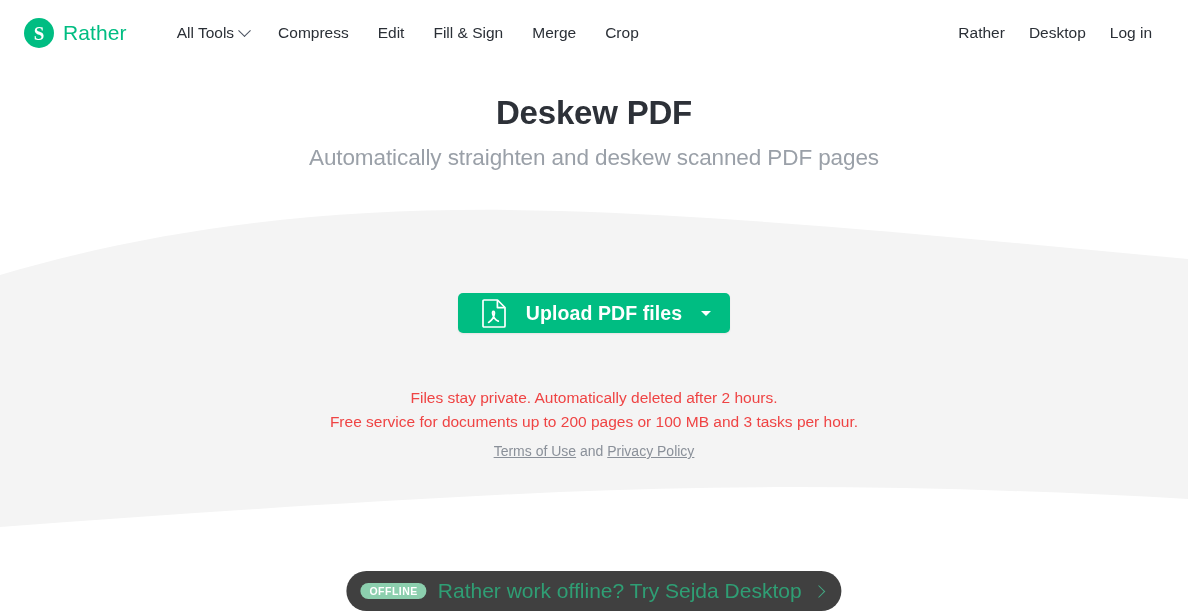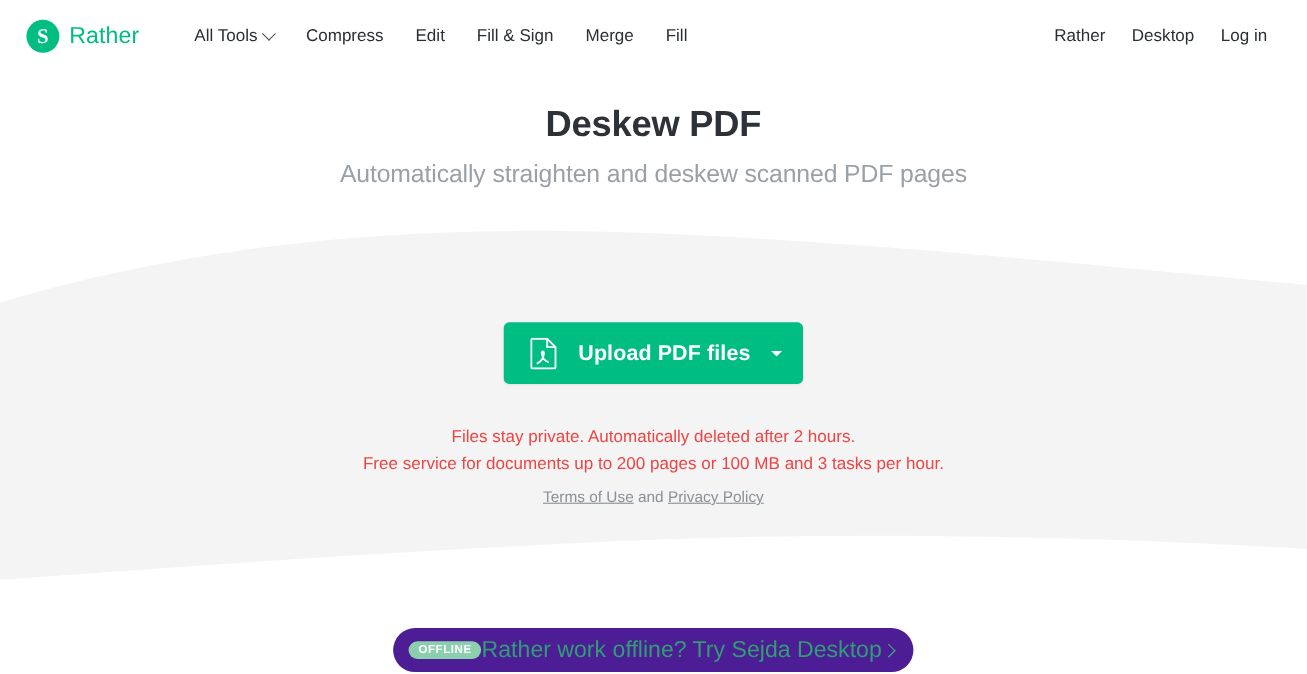--- a/index.html
+++ b/index.html
@@ -119,21 +119,21 @@
     top: 293px;
     z-index: 4;
     text-align: center;
   }
   #upload-button {
     display: inline-flex;
     align-items: center;
     background: #00bd82;
     border: none;
     border-radius: 5px;
-    height: 56px;
+    height: 40px;
     padding: 0 0 0 24px;
     cursor: pointer;
     box-shadow: 0 1px 2px rgba(0,0,0,.07);
   }
   #upload-pdf-icon { display: block; margin-right: 19px; }
   #upload-button-label {
     color: #ffffff;
     font-size: 19.5px;
     font-weight: bold;
     letter-spacing: .1px;
@@ -181,21 +181,22 @@
 
   
   #offline-banner {
     position: absolute;
     z-index: 6;
     left: 50%;
     transform: translateX(-50%);
     top: 571px;
     display: inline-flex;
     align-items: center;
-    background: #4c1d95;
+    gap: 11px;
+    background: #404040;
     border-radius: 22px;
     padding: 8px 18px 8px 14px;
     text-decoration: none;
     cursor: pointer;
   }
   #offline-badge {
     background: #8ccfae;
     color: #ffffff;
     font-size: 10.5px;
     font-weight: bold;
@@ -234,21 +235,21 @@
 
   <nav id="nav-main">
     <a class="nav-link" href="#">
       <span>All Tools</span>
       <i class="caret-down"></i>
     </a>
     <a class="nav-link" href="#">Compress</a>
     <a class="nav-link" href="#">Edit</a>
     <a class="nav-link" href="#">Fill &amp; Sign</a>
     <a class="nav-link" href="#">Merge</a>
-    <a class="nav-link" href="#">Fill</a>
+    <a class="nav-link" href="#">Crop</a>
   </nav>
 
   <nav id="nav-right">
     <a class="nav-link" href="#">Rather</a>
     <a class="nav-link" href="#">Desktop</a>
     <a class="nav-link" href="#">Log in</a>
   </nav>
 
 </div>
 

